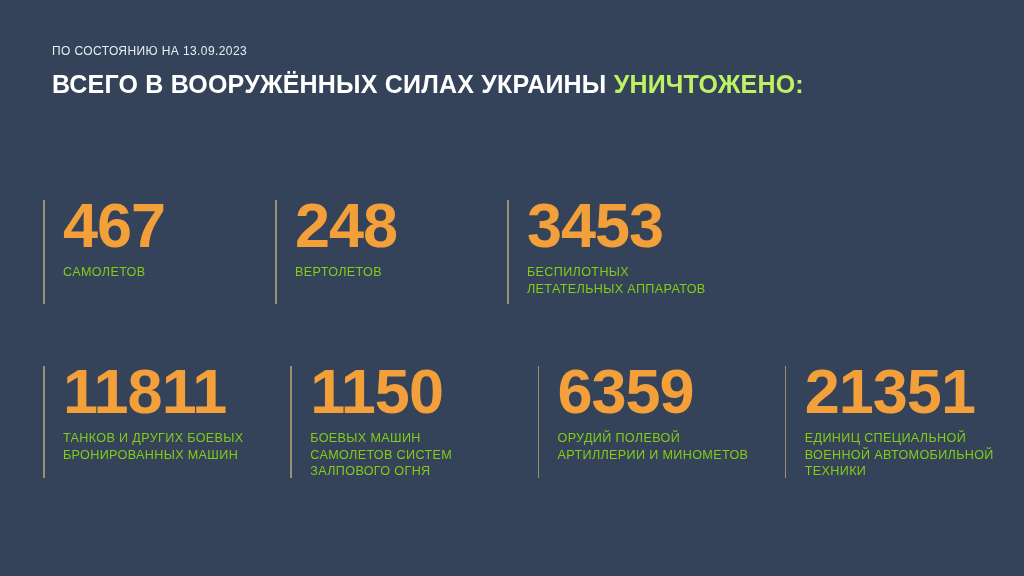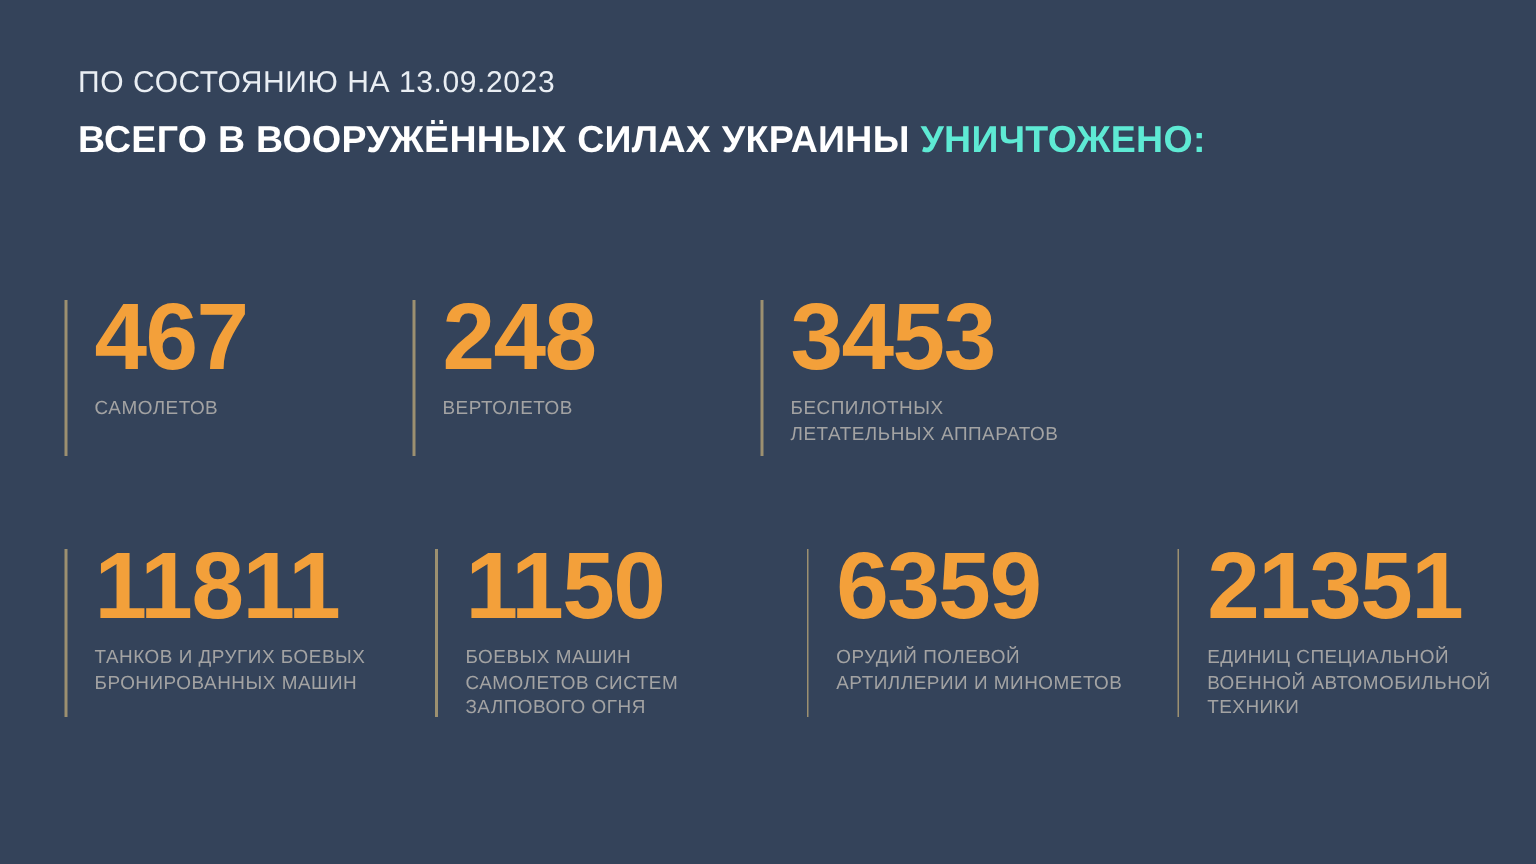--- a/index.html
+++ b/index.html
@@ -23,37 +23,37 @@
   }
 
   
   .header {
     position: absolute;
     left: 52px;
     top: 44px;
     width: 940px;
   }
   .date-line {
-    font-size: 20px;
+    font-size: 12px;
     letter-spacing: 0.4px;
     color: #e9eef3;
     font-weight: 400;
     white-space: nowrap;
     margin: 0 0 12px 0;
   }
   .title-line {
     font-size: 25px;
     font-weight: bold;
     letter-spacing: 0.2px;
     color: #ffffff;
     white-space: nowrap;
     margin: 0;
   }
   .title-accent {
-    color: #5eead4;
+    color: #bef264;
   }
 
   
   .grid {
     position: absolute;
     left: 43px;
     top: 196px;
     width: 960px;
   }
   .row {
@@ -86,21 +86,21 @@
   .stat-number {
     color: #f3a03a;
     font-size: 63px;
     font-weight: bold;
     line-height: 0.94;
     letter-spacing: -1px;
     margin: 0;
     white-space: nowrap;
   }
   .stat-label {
-    color: #a3a3a3;
+    color: #84cc16;
     font-size: 12.6px;
     letter-spacing: 0.35px;
     line-height: 1.32;
     margin: 9px 0 0 0;
     white-space: pre-line;
     font-weight: 400;
   }
 </style>
 </head>
 <body>

